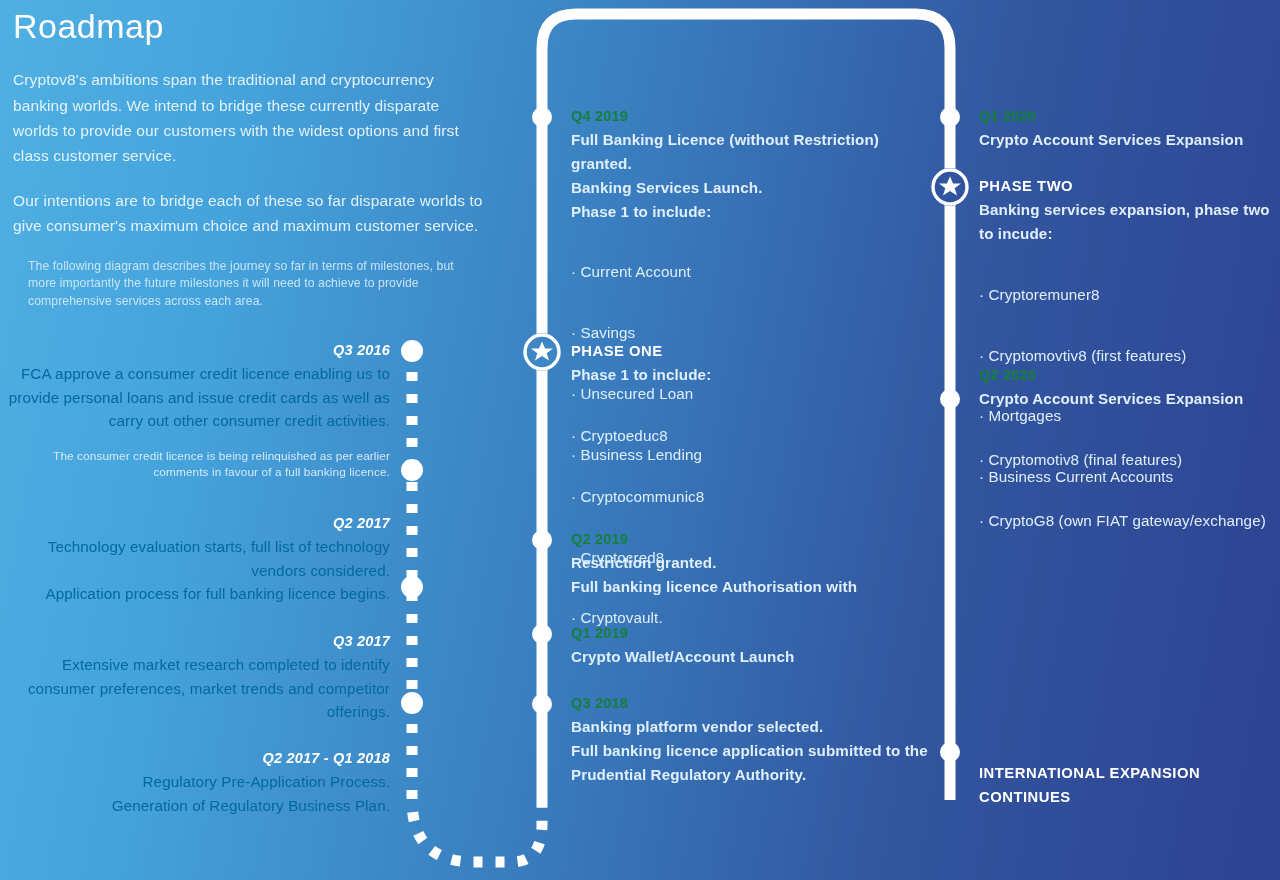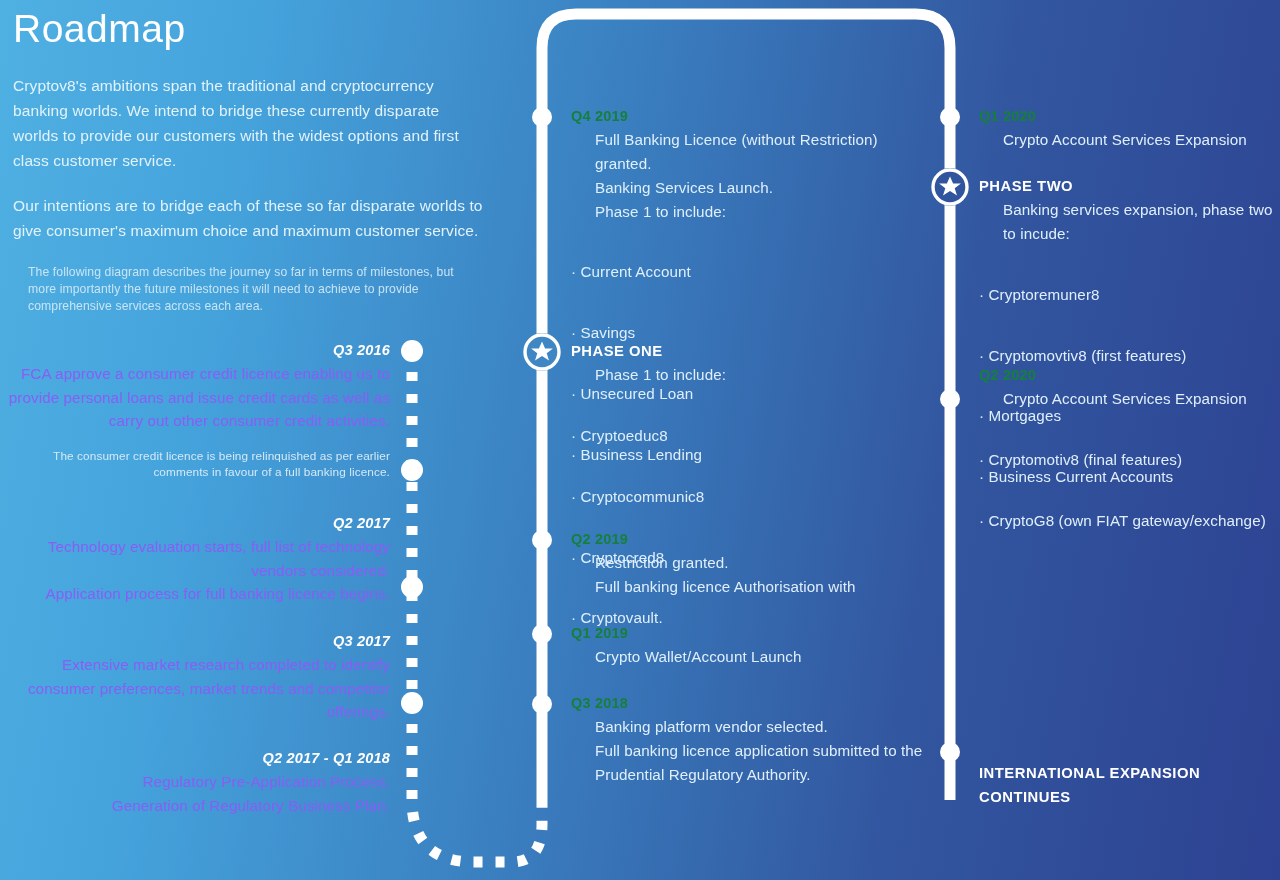--- a/index.html
+++ b/index.html
@@ -10,52 +10,52 @@
     position:relative;
     -webkit-font-smoothing:antialiased;
   }
 
   
   #timeline-svg{position:absolute;left:0;top:0;width:1280px;height:880px;pointer-events:none;}
 
   
   .intro{position:absolute;left:13px;top:0;width:470px;}
   .page-title{
-    font-size:39px;color:#ffffff;font-weight:300;letter-spacing:.5px;
+    font-size:34px;color:#ffffff;font-weight:300;letter-spacing:.5px;
     margin:8px 0 22px 0;line-height:1.1;
   }
   .intro-p{
     font-size:15.5px;line-height:1.62;color:#e2f2fb;font-weight:300;
     margin:0 0 20px 0;letter-spacing:.1px;
   }
   .intro-note{
     font-size:12.2px;line-height:1.42;color:#cfe8f7;font-weight:300;
     margin:15px;letter-spacing:.1px;opacity:.95;
   }
 
   
   .left-col{position:absolute;left:0;top:0;width:390px;text-align:right;}
   .left-item{position:absolute;right:0;width:390px;}
   .left-item .m-date{
     font-size:14.5px;font-weight:700;color:#ffffff;letter-spacing:.2px;margin-bottom:4px;font-style:italic;
   }
   .left-item .m-body{
-    font-size:15.2px;line-height:1.55;color:#8b5cf6;font-weight:300;letter-spacing:.1px;
+    font-size:15.2px;line-height:1.55;color:#0369a1;font-weight:300;letter-spacing:.1px;
   }
   .left-item .m-sub{
     font-size:11.8px;line-height:1.42;color:#d3e9f7;font-weight:300;letter-spacing:.1px;
   }
   .left-item .m-sub.spaced{margin-top:15px;}
 
   
   .mid-col{position:absolute;left:571px;top:0;width:360px;}
   .mid-item{position:absolute;left:0;width:370px;}
   .m-date{font-size:14.5px;font-weight:700;color:#15803d;letter-spacing:.2px;margin-bottom:4px;}
   .m-phase{font-size:14.8px;font-weight:700;color:#ffffff;letter-spacing:.5px;margin-bottom:4px;}
-  .m-line{font-size:15.2px;line-height:1.57;color:#dfeffb;font-weight:400;letter-spacing:.1px;white-space:nowrap;margin-left:24px;}
+  .m-line{font-size:15.2px;line-height:1.57;color:#dfeffb;font-weight:700;letter-spacing:.1px;white-space:nowrap;}
   .m-bullet{font-size:15.2px;line-height:1.57;color:#dfeffb;font-weight:300;letter-spacing:.1px;margin-top:37px;}
 
   
   .right-col{position:absolute;left:979px;top:0;width:300px;}
   .right-item{position:absolute;left:0;width:300px;}
   .right-col .m-line,.right-col .m-bullet{white-space:normal;}
   .m-caps{font-size:14.8px;font-weight:700;color:#ffffff;letter-spacing:.5px;line-height:1.62;}
 </style>
 </head>
 <body>

